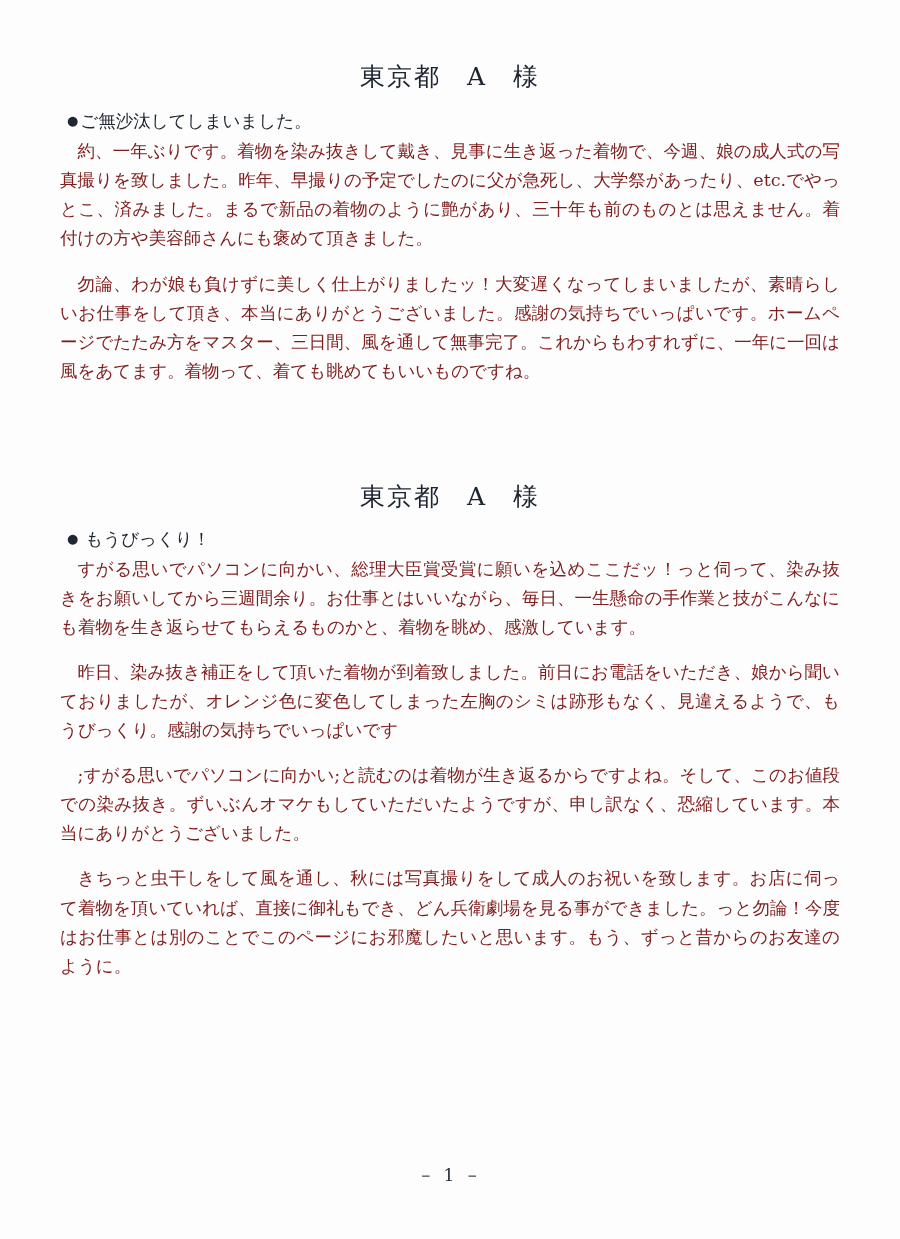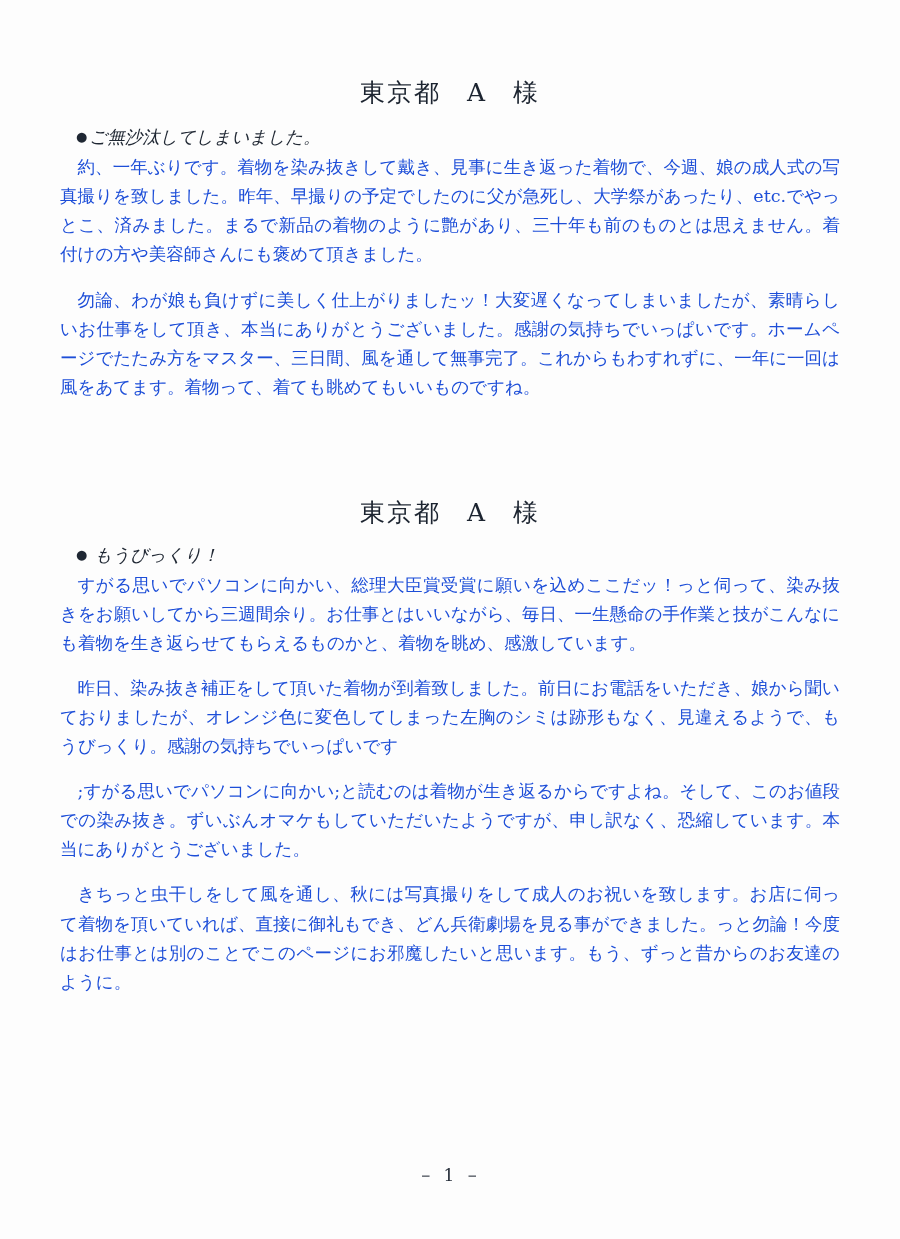--- a/index.html
+++ b/index.html
@@ -16,21 +16,21 @@
     width: 900px;
     height: 1239px;
     margin: 0 auto;
     background: #fdfdfd;
     box-sizing: border-box;
     overflow: hidden;
   }
   .page-inner {
     position: absolute;
     left: 60px;
-    top: 56px;
+    top: 40px;
     width: 780px;
     height: 1160px;
   }
   .letter {
     margin-bottom: 10px;
   }
   .letter-title {
     text-align: center;
     font-size: 25px;
     letter-spacing: 2px;
@@ -39,37 +39,36 @@
     margin: 0 0 14px 0;
     font-family: "DejaVu Serif", "Liberation Serif", serif;
   }
   .letter-title .name-gap {
     display: inline-block;
     width: 26px;
   }
   .salutation {
     font-size: 17.5px;
     line-height: 1.62;
-    margin: 0 0 2px 16px;
+    margin: 0 0 2px 7px;
     color: #1f2733;
-    font-style: italic;
   }
   .bullet {
     font-size: 13px;
     vertical-align: 2px;
     margin-right: 2px;
   }
   p.para {
     font-size: 17.5px;
     line-height: 1.66;
     margin: 0 0 16px 0;
     text-align: justify;
     text-justify: inter-character;
     text-indent: 1em;
-    color: #1d4ed8;
+    color: #7f1d1d;
   }
   .letter-1 {
     margin-top: 20px;
   }
   .gap-between {
     height: 78px;
   }
   .letter-2 .letter-title {
     margin-bottom: 12px;
   }

